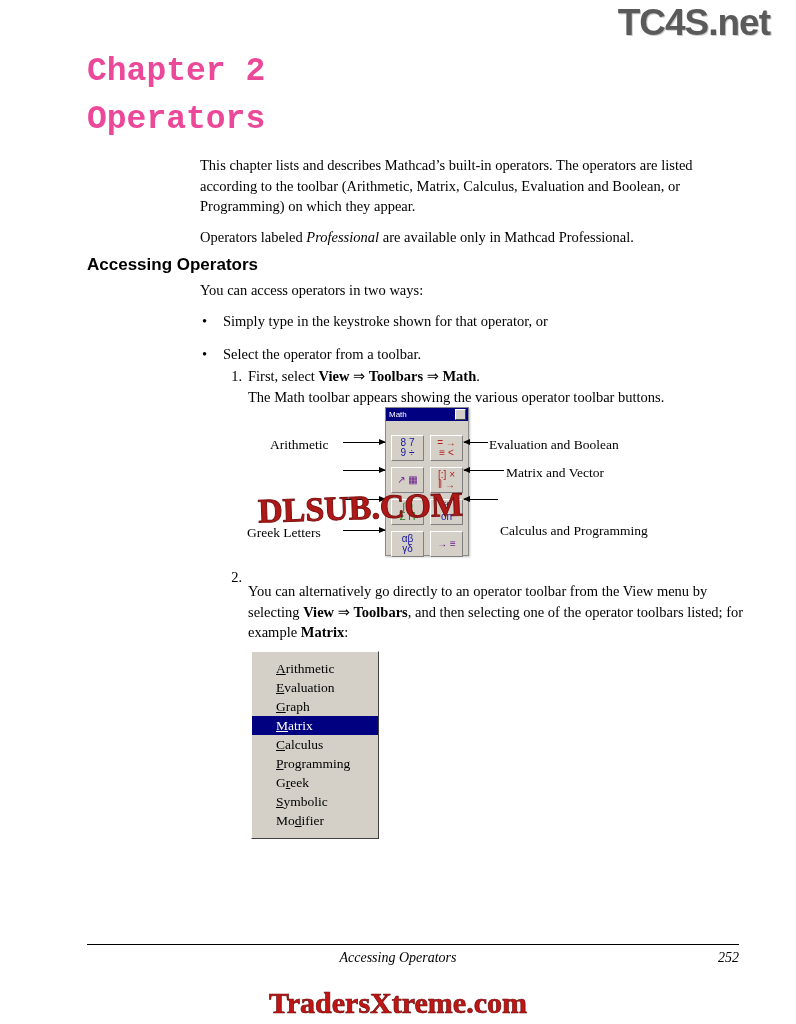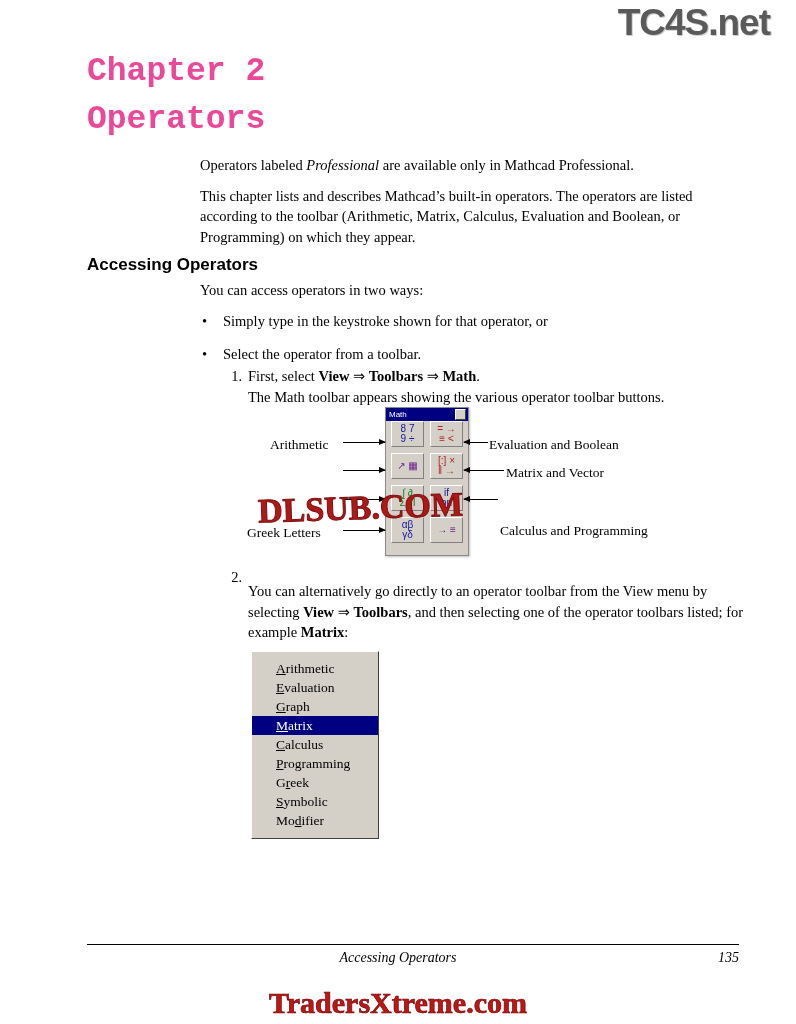--- a/index.html
+++ b/index.html
@@ -170,21 +170,21 @@
   }
   .math-title .tbtns { display: flex; gap: 1px; padding-right: 2px; }
   .math-title .tbtn {
     width: 9px; height: 9px;
     background: #d4d0c8;
     border: 1px solid #ffffff;
     border-right-color: #404040;
     border-bottom-color: #404040;
   }
   .math-grid {
-    padding: 0 5px;
+    padding: 14px 5px;
     display: grid;
     grid-template-columns: 1fr 1fr;
     grid-gap: 6px 6px;
   }
   .mbtn {
     height: 24px;
     background: #d4d0c8;
     border-top: 1px solid #ffffff;
     border-left: 1px solid #ffffff;
     border-right: 1px solid #808080;
@@ -300,22 +300,22 @@
 <body>
 
 <div class="wm-top">TC4S.net</div>
 
 <div class="chapter">
   <div>Chapter 2</div>
   <div>Operators</div>
 </div>
 
 <div class="col intro">
+  <p>This chapter lists and describes Mathcad’s built-in operators. The operators are listed according to the toolbar (Arithmetic, Matrix, Calculus, Evaluation and Boolean, or Programming) on which they appear.</p>
   <p><span>Operators labeled </span><span class="pro">Professional</span><span> are available only in Mathcad Professional.</span></p>
-  <p>This chapter lists and describes Mathcad’s built-in operators. The operators are listed according to the toolbar (Arithmetic, Matrix, Calculus, Evaluation and Boolean, or Programming) on which they appear.</p>
 </div>
 
 <div class="h2">Accessing Operators</div>
 
 <div class="col access-intro">
   <p>You can access operators in two ways:</p>
 </div>
 
 <div class="bullets">
   <div class="bullet">
@@ -422,15 +422,15 @@
   <div class="menu-item sel"><u>M</u>atrix</div>
   <div class="menu-item"><u>C</u>alculus</div>
   <div class="menu-item"><u>P</u>rogramming</div>
   <div class="menu-item">G<u>r</u>eek</div>
   <div class="menu-item"><u>S</u>ymbolic</div>
   <div class="menu-item">Mo<u>d</u>ifier</div>
 </div>
 
 <div class="footer-rule"></div>
 <div class="footer-center">Accessing Operators</div>
-<div class="footer-page">135</div>
+<div class="footer-page">252</div>
 
 <div class="wm-bottom">TradersXtreme.com</div>
 
 </body></html>

